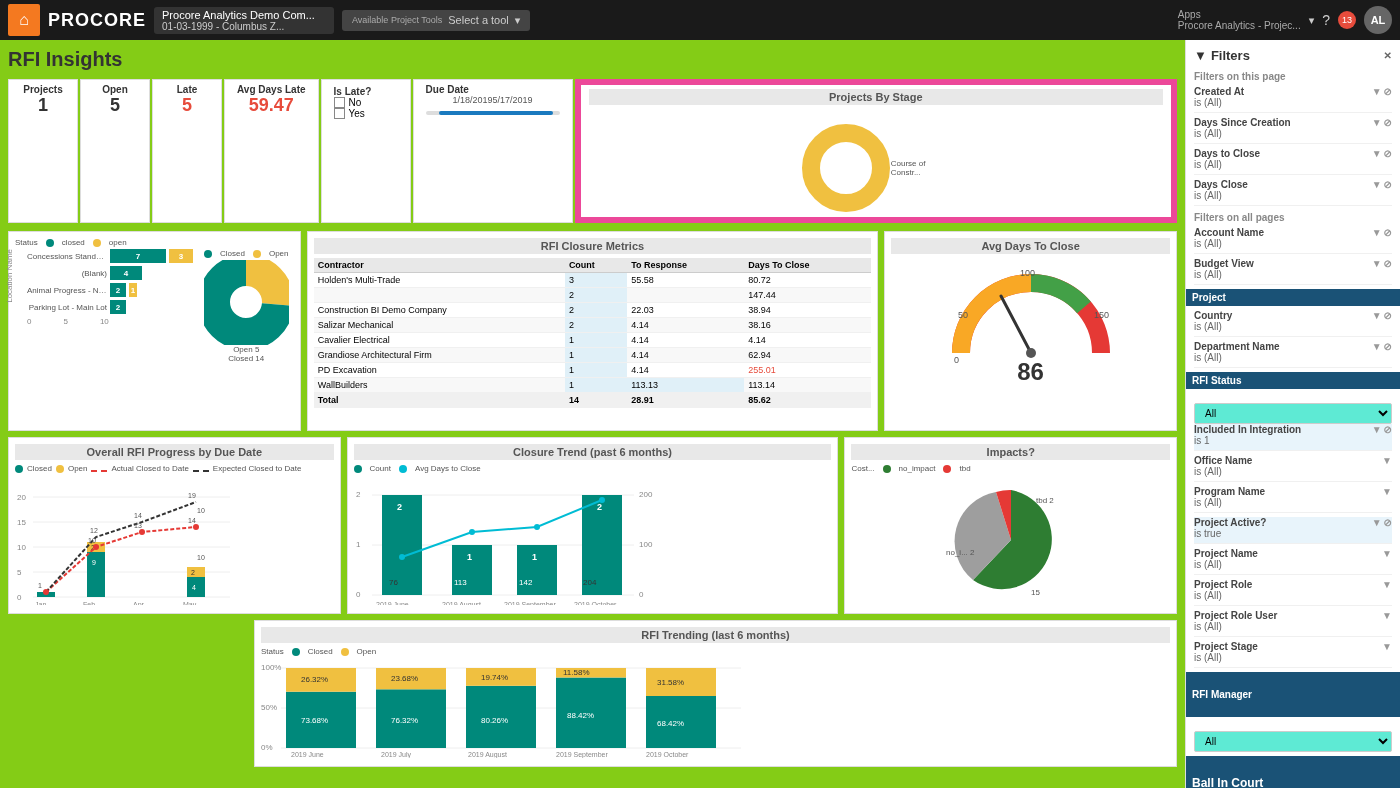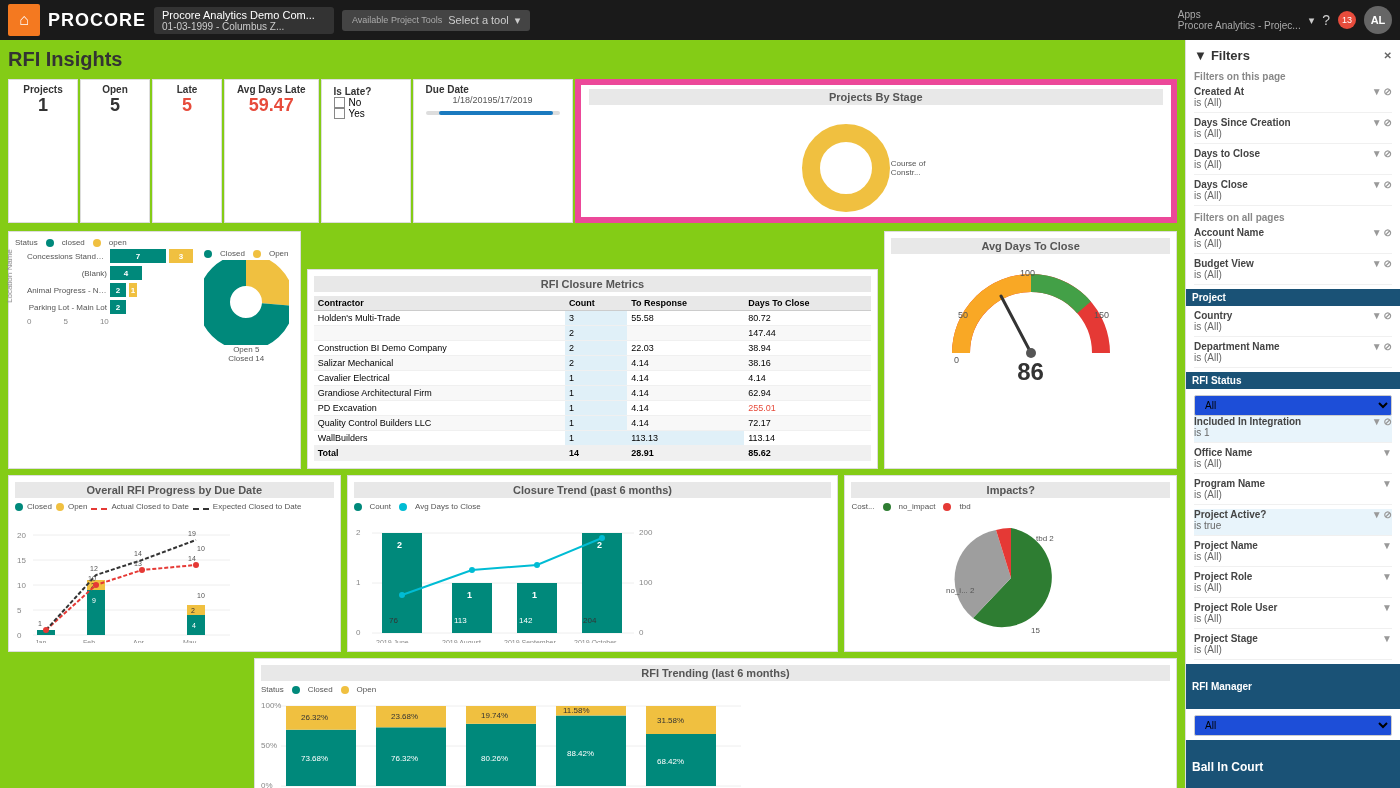--- a/index.html
+++ b/index.html
@@ -55,21 +55,21 @@
     .sidebar-filters {
       width: 215px; background: #fff; border-left: 1px solid #ddd;
       overflow-y: auto; padding: 8px;
     }
     .filter-header { display: flex; align-items: center; gap: 4px; font-size: 13px; font-weight: bold; color: #333; margin-bottom: 8px; }
     .filter-section-title { font-size: 10px; color: #888; margin: 6px 0 4px 0; font-weight: bold; }
     .filter-item { margin-bottom: 4px; border-bottom: 1px solid #f0f0f0; padding-bottom: 4px; }
     .filter-item-label { font-size: 10px; color: #444; font-weight: bold; display: flex; justify-content: space-between; align-items: center; }
     .filter-item-value { font-size: 10px; color: #666; }
     .filter-item-label .icons { display: flex; gap: 2px; color: #999; }
-    .filter-dropdown { width: 100%; padding: 3px 6px; border: 1px solid #ccc; border-radius: 2px; font-size: 10px; margin-top: 2px; background: #1d4ed8; }
+    .filter-dropdown { width: 100%; padding: 3px 6px; border: 1px solid #ccc; border-radius: 2px; font-size: 10px; margin-top: 10px; background: #5eead4; }
     .filter-highlight { background: #e8f4fb; }
     .bar-row { display: flex; align-items: center; margin-bottom: 3px; gap: 3px; font-size: 9px; }
     .bar-label { width: 80px; text-align: right; font-size: 8px; color: #555; overflow: hidden; text-overflow: ellipsis; white-space: nowrap; }
     .bar-segment { height: 14px; display: flex; align-items: center; justify-content: center; color: #fff; font-size: 8px; font-weight: bold; }
 
     
     .rfi-table { width: 100%; border-collapse: collapse; font-size: 9px; }
     .rfi-table th { background: #e8e8e8; padding: 2px 4px; text-align: left; font-weight: bold; font-size: 9px; border-bottom: 1px solid #ccc; }
     .rfi-table td { padding: 2px 4px; border-bottom: 1px solid #f0f0f0; }
     .rfi-table tr:nth-child(even) { background: #f8f8f8; }
@@ -84,21 +84,21 @@
     
     .date-range { display: flex; flex-direction: column; gap: 2px; }
     .date-row { display: flex; justify-content: center; font-size: 9px; color: #555; }
     .slider-track { height: 4px; background: #ddd; border-radius: 2px; position: relative; margin: 4px 0; }
     .slider-fill { position: absolute; left: 10%; right: 5%; height: 100%; background: #1a7abf; border-radius: 2px; }
     .legend-row { display: flex; gap: 8px; font-size: 8px; color: #555; align-items: center; margin-bottom: 2px; }
     .legend-dot { width: 8px; height: 8px; border-radius: 50%; display: inline-block; }
 
     .avg-close-panel { min-height: 130px; }
 
-    .rfi-closure-panel { min-height: 200px; margin-top: 38px; }
+    .rfi-closure-panel { min-height: 200px; }
   </style>
 </head>
 <body>
 
 <div class="top-nav">
   <div class="nav-home">
     <span>⌂</span>
   </div>
   <div class="nav-logo">PROCORE</div>
   <div class="nav-project-info">
@@ -291,26 +291,20 @@
                 <td>4.14</td>
                 <td>62.94</td>
               </tr>
               <tr>
                 <td>PD Excavation</td>
                 <td class="highlight">1</td>
                 <td>4.14</td>
                 <td class="red-text">255.01</td>
               </tr>
               <tr>
-                <td>Quality Control Builders LLC</td>
-                <td class="highlight">1</td>
-                <td>4.14</td>
-                <td>72.17</td>
-              </tr>
-              <tr>
                 <td>WallBuilders</td>
                 <td class="highlight">1</td>
                 <td class="highlight">113.13</td>
                 <td>113.14</td>
               </tr>
             </tbody>
             <tfoot>
               <tr>
                 <td>Total</td>
                 <td>14</td>

